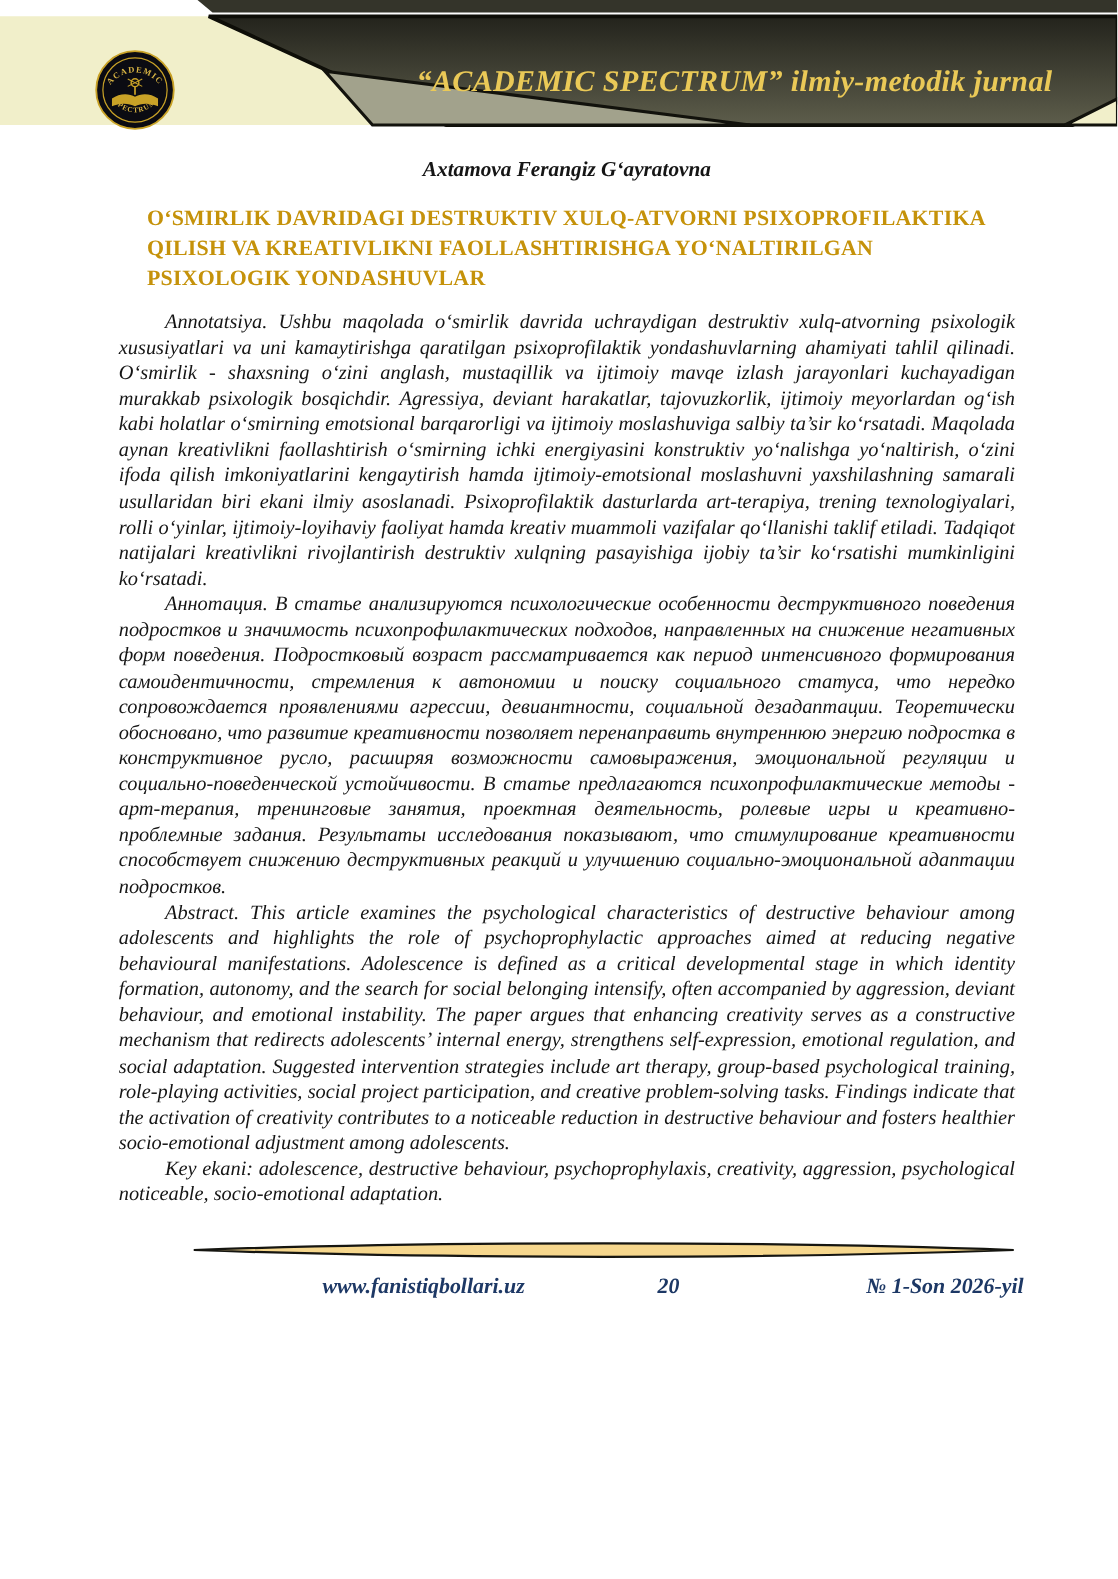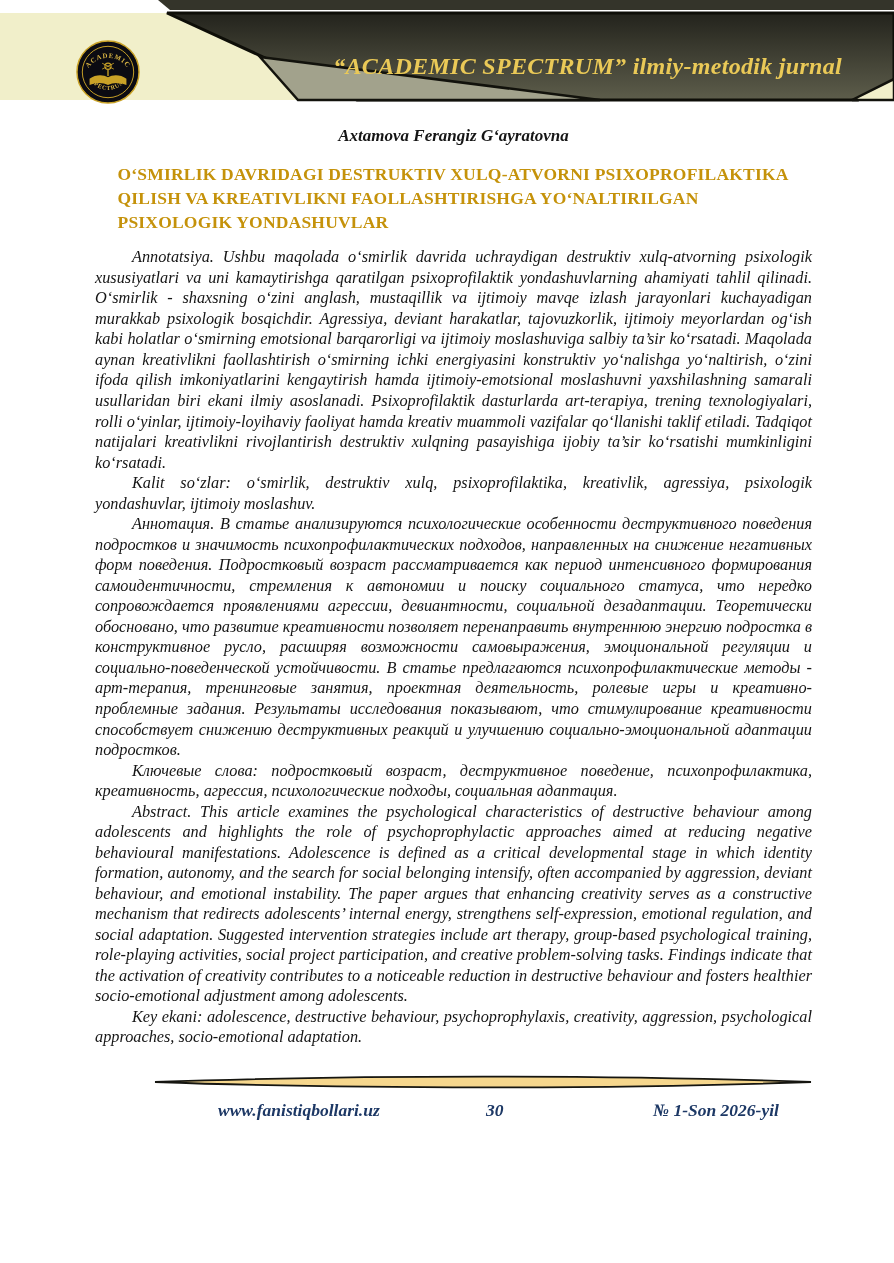--- a/index.html
+++ b/index.html
@@ -27,21 +27,21 @@
     margin:17px auto 13px auto;max-width:672px;text-align:left;
     font-style:normal;font-weight:bold;font-size:17.5px;line-height:1.35;
     color:#c5920a;letter-spacing:.2px;
   }
   .para{margin:0;text-align:justify;text-indent:37px;}
   .para .lbl{font-weight:normal;}
   
   .divider{margin:26px 0 8px 152px;width:662px;height:16px;}
   .footer{
     position:relative;height:50px;font-weight:bold;font-style:italic;
-    font-size:17.5px;color:#1d3865;
+    font-size:17.5px;color:#1d3865;margin-left:40px;
   }
   .footer span{position:absolute;top:2px;white-space:nowrap;}
   .f-site{left:218px;}
   .f-page{left:486px;}
   .f-issue{left:653px;}
 </style>
 </head>
 <body>
 
 <div class="page">
@@ -91,36 +91,34 @@
     <div class="journal-title">“ACADEMIC SPECTRUM” ilmiy-metodik jurnal</div>
   </div>
 
   <div class="main">
     <p class="author">Axtamova Ferangiz G‘ayratovna</p>
 
     <div class="title">O‘SMIRLIK DAVRIDAGI DESTRUKTIV XULQ-ATVORNI PSIXOPROFILAKTIKA QILISH VA KREATIVLIKNI FAOLLASHTIRISHGA YO‘NALTIRILGAN PSIXOLOGIK YONDASHUVLAR</div>
 
     <p class="para"><b class="lbl">Annotatsiya.</b><span> Ushbu maqolada o‘smirlik davrida uchraydigan destruktiv xulq-atvorning psixologik xususiyatlari va uni kamaytirishga qaratilgan psixoprofilaktik yondashuvlarning ahamiyati tahlil qilinadi. O‘smirlik - shaxsning o‘zini anglash, mustaqillik va ijtimoiy mavqe izlash jarayonlari kuchayadigan murakkab psixologik bosqichdir. Agressiya, deviant harakatlar, tajovuzkorlik, ijtimoiy meyorlardan og‘ish kabi holatlar o‘smirning emotsional barqarorligi va ijtimoiy moslashuviga salbiy ta’sir ko‘rsatadi. Maqolada aynan kreativlikni faollashtirish o‘smirning ichki energiyasini konstruktiv yo‘nalishga yo‘naltirish, o‘zini ifoda qilish imkoniyatlarini kengaytirish hamda ijtimoiy-emotsional moslashuvni yaxshilashning samarali usullaridan biri ekani ilmiy asoslanadi. Psixoprofilaktik dasturlarda art-terapiya, trening texnologiyalari, rolli o‘yinlar, ijtimoiy-loyihaviy faoliyat hamda kreativ muammoli vazifalar qo‘llanishi taklif etiladi. Tadqiqot natijalari kreativlikni rivojlantirish destruktiv xulqning pasayishiga ijobiy ta’sir ko‘rsatishi mumkinligini ko‘rsatadi.</span></p>
 
-    <p class="para"><b class="lbl">Kalit so‘zlar</b><span>: o‘smirlik, destruktiv xulq, psixoprofilaktika, kreativlik, agressiya, psixologik yondashuvlar, ijtimoiy moslashuv.</span></p>
 
     <p class="para"><b class="lbl">Аннотация.</b><span> В статье анализируются психологические особенности деструктивного поведения подростков и значимость психопрофилактических подходов, направленных на снижение негативных форм поведения. Подростковый возраст рассматривается как период интенсивного формирования самоидентичности, стремления к автономии и поиску социального статуса, что нередко сопровождается проявлениями агрессии, девиантности, социальной дезадаптации. Теоретически обосновано, что развитие креативности позволяет перенаправить внутреннюю энергию подростка в конструктивное русло, расширяя возможности самовыражения, эмоциональной регуляции и социально-поведенческой устойчивости. В статье предлагаются психопрофилактические методы - арт-терапия, тренинговые занятия, проектная деятельность, ролевые игры и креативно-проблемные задания. Результаты исследования показывают, что стимулирование креативности способствует снижению деструктивных реакций и улучшению социально-эмоциональной адаптации подростков.</span></p>
 
-    <p class="para"><b class="lbl">Ключевые слова:</b><span> подростковый возраст, деструктивное поведение, психопрофилактика, креативность, агрессия, психологические подходы, социальная адаптация.</span></p>
 
     <p class="para"><b class="lbl">Abstract.</b><span> This article examines the psychological characteristics of destructive behaviour among adolescents and highlights the role of psychoprophylactic approaches aimed at reducing negative behavioural manifestations. Adolescence is defined as a critical developmental stage in which identity formation, autonomy, and the search for social belonging intensify, often accompanied by aggression, deviant behaviour, and emotional instability. The paper argues that enhancing creativity serves as a constructive mechanism that redirects adolescents’ internal energy, strengthens self-expression, emotional regulation, and social adaptation. Suggested intervention strategies include art therapy, group-based psychological training, role-playing activities, social project participation, and creative problem-solving tasks. Findings indicate that the activation of creativity contributes to a noticeable reduction in destructive behaviour and fosters healthier socio-emotional adjustment among adolescents.</span></p>
 
-    <p class="para"><b class="lbl">Key ekani:</b><span> adolescence, destructive behaviour, psychoprophylaxis, creativity, aggression, psychological approaches, socio-emotional adaptation.</span></p>
+    <p class="para"><b class="lbl">Key ekani:</b><span> adolescence, destructive behaviour, psychoprophylaxis, creativity, aggression, psychological noticeable, socio-emotional adaptation.</span></p>
   </div>
 
   <div class="divider">
     <svg width="662" height="16" viewBox="0 0 662 16">
       <path d="M3,8 C200,0.8 462,0.8 659,8 C462,15.2 200,15.2 3,8 Z" fill="#f6d78d" stroke="#151510" stroke-width="1.8"></path>
     </svg>
   </div>
 
   <div class="footer">
     <span class="f-site">www.fanistiqbollari.uz</span>
-    <span class="f-page">30</span>
+    <span class="f-page">20</span>
     <span class="f-issue">№ 1-Son 2026-yil</span>
   </div>
 
 </div>
 
 </body></html>

